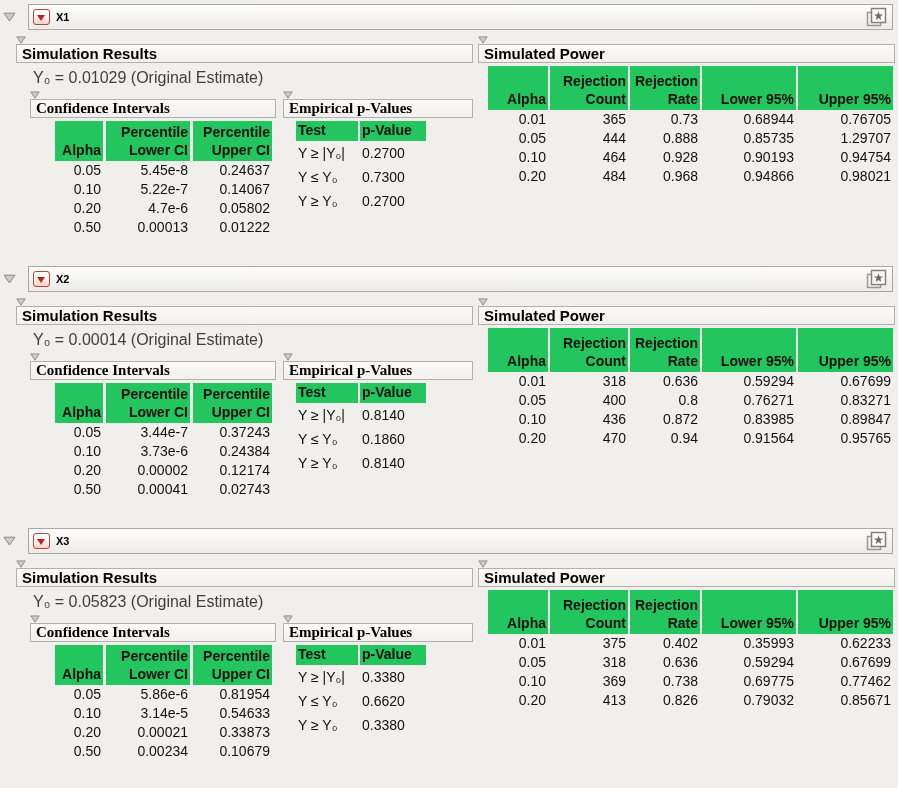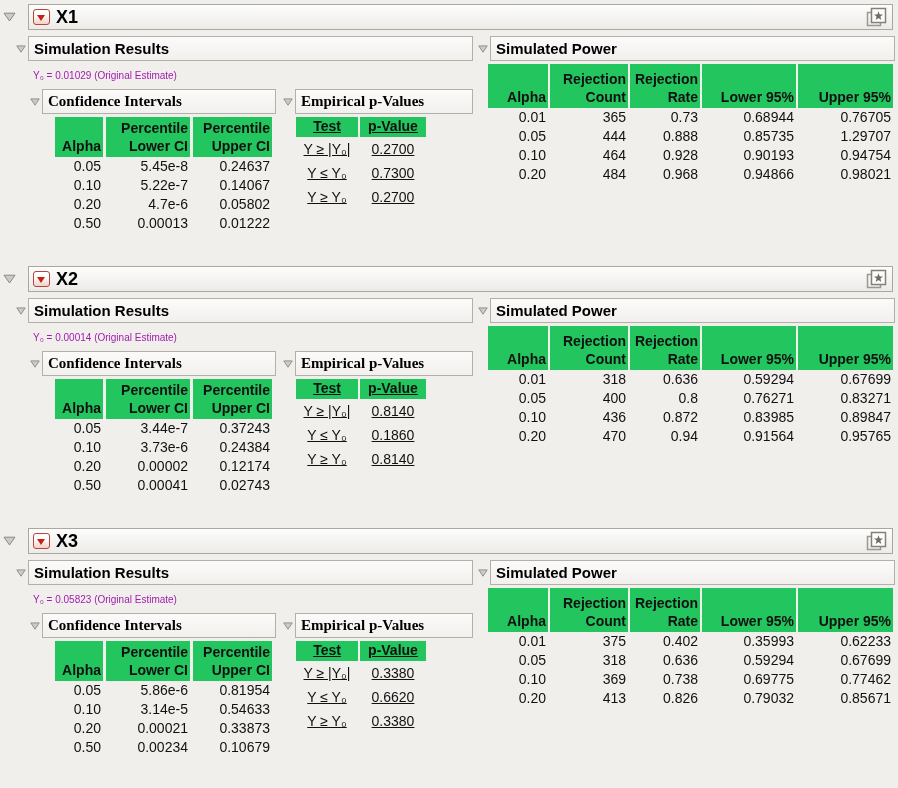--- a/index.html
+++ b/index.html
@@ -24,58 +24,58 @@
     width: 17px; height: 16px; flex: none; position: relative;
     border: 1px solid #b5463c; border-radius: 3px;
     background: linear-gradient(180deg, #ffffff 35%, #f4cfc7);
     cursor: pointer;
   }
   .red-menu::after {
     content: ""; position: absolute; left: 3px; top: 5px;
     border-left: 4.5px solid transparent; border-right: 4.5px solid transparent;
     border-top: 6px solid #c92015;
   }
-  .title-text { font-weight: bold; font-size: 18px; margin-left: 6px; color: #000; }
+  .title-text { font-weight: bold; font-size: 11px; margin-left: 6px; color: #000; }
   .bookmark { margin-left: auto; display: flex; align-items: center; cursor: pointer; }
 
   
   .section-body { display: flex; }
   .left-col  { width: 473px; flex: none; padding-left: 16px; }
   .right-col { flex: 1; padding-left: 5px; margin-right: 5px; }
-  .subheader-row { display: flex; margin-top: 6px; }
+  .subheader-row { display: flex; margin-top: 6px; flex-direction: column; }
   .tri-sm { width: 12px; flex: none; display: flex; align-items: center; cursor: pointer; }
   .outline-box {
     flex: 1; height: 25px;
     border: 1px solid #b3b0aa;
     background: linear-gradient(180deg, #fcfbfa, #f1f0ed);
     display: flex; align-items: center; padding: 0 5px;
   }
   .outline-box span { font-weight: bold; font-size: 15px; color: #000; }
-  .y0-line { margin-top: 3px; height: 23px; line-height: 23px; padding-left: 17px; font-size: 10px; color: #a21caf; }
+  .y0-line { margin-top: 3px; height: 23px; line-height: 23px; padding-left: 17px; font-size: 16px; color: #404040; }
 
   .ci-emp-row { display: flex; margin-top: 2px; }
   .ci-panel  { margin-left: 14px; width: 246px; flex: none; }
   .ci-panel .subheader-row, .emp-panel .subheader-row { margin-top: 0; font-family: Liberation Serif, serif; }
   .emp-panel { margin-left: 7px; width: 190px; flex: none; }
 
   
   table { border-collapse: separate; table-layout: fixed; font-size: 14px; }
   th { background: #22c55e; font-weight: bold; vertical-align: bottom; padding: 0 2px 2px 2px; }
   th div { line-height: 18px; }
   td { height: 19px; line-height: 19px; padding: 0 2px; white-space: nowrap; overflow: hidden; }
 
   table.ci  { border-spacing: 3px 0; margin-left: 22px; margin-top: 3px; width: 223px; }
   .ci th, .ci td { text-align: right; }
   .ci th { height: 40px; margin-top: 12px; }
   .ci th:nth-child(1), .ci td:nth-child(1) { width: 48px; }
   .ci th:nth-child(2), .ci td:nth-child(2) { width: 84px; }
   .ci th:nth-child(3), .ci td:nth-child(3) { width: 79px; }
 
   table.emp { border-spacing: 2px 0; margin-left: 11px; margin-top: 3px; width: 134px; }
-  .emp th, .emp td { text-align: center; text-decoration: underline; }
+  .emp th, .emp td { text-align: left; }
   .emp th { height: 19px; }
   .emp td { height: 24px; line-height: 24px; }
   .emp th:nth-child(1), .emp td:nth-child(1) { width: 62px; }
   .emp th:nth-child(2), .emp td:nth-child(2) { width: 66px; }
 
   table.power { border-spacing: 2px 0; margin-left: 8px; margin-top: 3px; width: 409px; }
   .power th, .power td { text-align: right; }
   .power th { height: 44px; }
   .power th:nth-child(1), .power td:nth-child(1) { width: 60px; }
   .power th:nth-child(2), .power td:nth-child(2) { width: 78px; }

